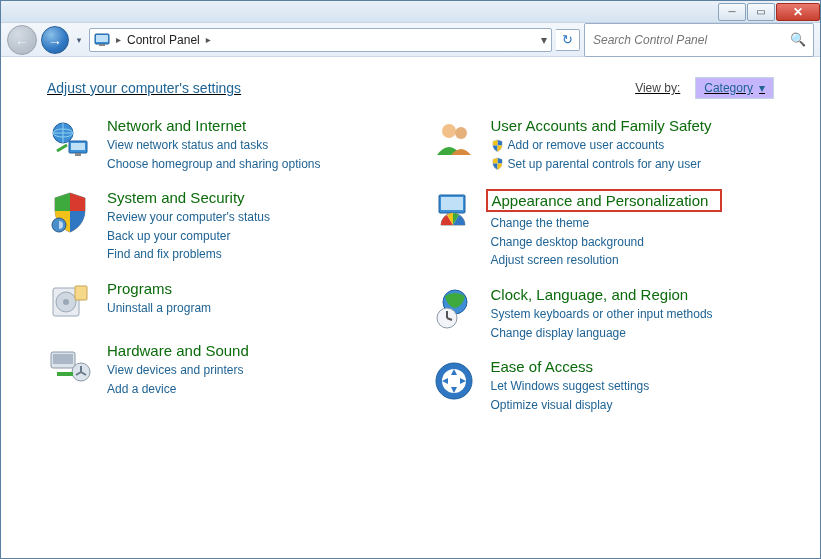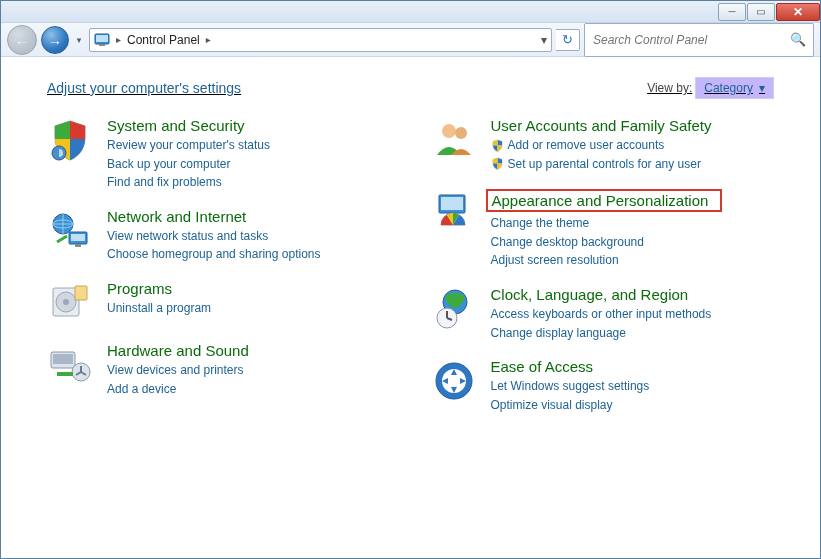--- a/index.html
+++ b/index.html
@@ -150,21 +150,21 @@
     margin-bottom: 18px;
     text-decoration: underline;
   }
   .page-title{
     color:#1f6394;
     font-size:14px;
     font-weight: normal;
   }
   .viewby{
     font-size:12px;
-    display:flex;align-items:center;gap:3px;
+    display:flex;align-items:center;gap:15px;
   }
   .viewby-label{ color:#444; }
   .viewby-select{
     border:1px solid #c6d3e3;
     padding:3px 8px;
     color:#1f6394;
     background:#c4b5fd;
     display:flex;align-items:center;gap:6px;
   }
   .grid{
@@ -258,61 +258,61 @@
           <span>▾</span>
         </span>
       </div>
     </div>
 
     <div class="grid">
       <div class="col" id="col-left">
           <div class="cat">
             <div class="cat-icon">
               <svg width="46" height="46" viewBox="0 0 46 46">
+                <circle cx="16" cy="16" r="10" fill="#3e8fd6" stroke="#1f5f9d"></circle>
+                <ellipse cx="16" cy="16" rx="10" ry="4" fill="none" stroke="#8fd1f0"></ellipse>
+                <path d="M16 6 v20 M6 16 h20" stroke="#8fd1f0"></path>
+                <rect x="22" y="24" width="18" height="12" rx="1" fill="#3b8fd6" stroke="#1f5f9d"></rect>
+                <rect x="24" y="26" width="14" height="7" fill="#bfe0f7"></rect>
+                <rect x="28" y="36" width="6" height="3" fill="#888"></rect>
+                <path d="M10 34 l10 -6" stroke="#3eaa3e" stroke-width="3"></path>
+              </svg>
+            </div>
+            <div class="cat-body">
+              <div class="cat-title">Network and Internet</div>
+              <div class="cat-link">
+                <span>View network status and tasks</span>
+              </div>
+              <div class="cat-link">
+                <span>Choose homegroup and sharing options</span>
+              </div>
+            </div>
+          </div>
+          <div class="cat">
+            <div class="cat-icon">
+              <svg width="46" height="46" viewBox="0 0 46 46">
                 <path d="M23 4 L38 9 V20 C38 32 31 40 23 43 C15 40 8 32 8 20 V9 Z" fill="#fff" stroke="#888"></path>
                 <path d="M23 4 L38 9 V22 H23 Z" fill="#d93a2e"></path>
                 <path d="M8 9 L23 4 V22 H8 Z" fill="#3eaa3e"></path>
                 <path d="M8 22 H23 V43 C15 40 8 32 8 22" fill="#f2c21a"></path>
                 <path d="M23 22 H38 C38 32 31 40 23 43 Z" fill="#2f77c2"></path>
                 <circle cx="12" cy="36" r="7" fill="#4a8ecb" stroke="#2c5c8b"></circle>
                 <path d="M12 32 A4 4 0 0 1 12 40" fill="#bcd8ef"></path>
               </svg>
             </div>
             <div class="cat-body">
               <div class="cat-title">System and Security</div>
               <div class="cat-link">
                 <span>Review your computer's status</span>
               </div>
               <div class="cat-link">
                 <span>Back up your computer</span>
               </div>
               <div class="cat-link">
                 <span>Find and fix problems</span>
-              </div>
-            </div>
-          </div>
-          <div class="cat">
-            <div class="cat-icon">
-              <svg width="46" height="46" viewBox="0 0 46 46">
-                <circle cx="16" cy="16" r="10" fill="#3e8fd6" stroke="#1f5f9d"></circle>
-                <ellipse cx="16" cy="16" rx="10" ry="4" fill="none" stroke="#8fd1f0"></ellipse>
-                <path d="M16 6 v20 M6 16 h20" stroke="#8fd1f0"></path>
-                <rect x="22" y="24" width="18" height="12" rx="1" fill="#3b8fd6" stroke="#1f5f9d"></rect>
-                <rect x="24" y="26" width="14" height="7" fill="#bfe0f7"></rect>
-                <rect x="28" y="36" width="6" height="3" fill="#888"></rect>
-                <path d="M10 34 l10 -6" stroke="#3eaa3e" stroke-width="3"></path>
-              </svg>
-            </div>
-            <div class="cat-body">
-              <div class="cat-title">Network and Internet</div>
-              <div class="cat-link">
-                <span>View network status and tasks</span>
-              </div>
-              <div class="cat-link">
-                <span>Choose homegroup and sharing options</span>
               </div>
             </div>
           </div>
           <div class="cat">
             <div class="cat-icon">
               <svg width="46" height="46" viewBox="0 0 46 46">
                 <rect x="6" y="8" width="26" height="28" rx="2" fill="#e8ecf1" stroke="#9aa8b8"></rect>
                 <circle cx="19" cy="22" r="10" fill="#cfd7e0" stroke="#9aa8b8"></circle>
                 <circle cx="19" cy="22" r="3" fill="#9aa8b8"></circle>
                 <rect x="28" y="6" width="12" height="14" rx="1" fill="#f6d88a" stroke="#c9a557"></rect>
@@ -413,21 +413,21 @@
               <svg width="46" height="46" viewBox="0 0 46 46">
                 <circle cx="24" cy="16" r="12" fill="#3e8fd6" stroke="#1f5f9d"></circle>
                 <path d="M14 10 q10 -6 20 0 q-2 10 -10 12 q-8 -2 -10 -12" fill="#3eaa3e"></path>
                 <circle cx="16" cy="32" r="10" fill="#f2f4f7" stroke="#8a98a8"></circle>
                 <path d="M16 32 l0 -7 M16 32 l5 2" stroke="#555" stroke-width="2"></path>
               </svg>
             </div>
             <div class="cat-body">
               <div class="cat-title">Clock, Language, and Region</div>
               <div class="cat-link">
-                <span>Access keyboards or other input methods</span>
+                <span>System keyboards or other input methods</span>
               </div>
               <div class="cat-link">
                 <span>Change display language</span>
               </div>
             </div>
           </div>
           <div class="cat">
             <div class="cat-icon">
               <svg width="46" height="46" viewBox="0 0 46 46">
                 <circle cx="23" cy="23" r="18" fill="#2f77c2" stroke="#1f5f9d"></circle>

